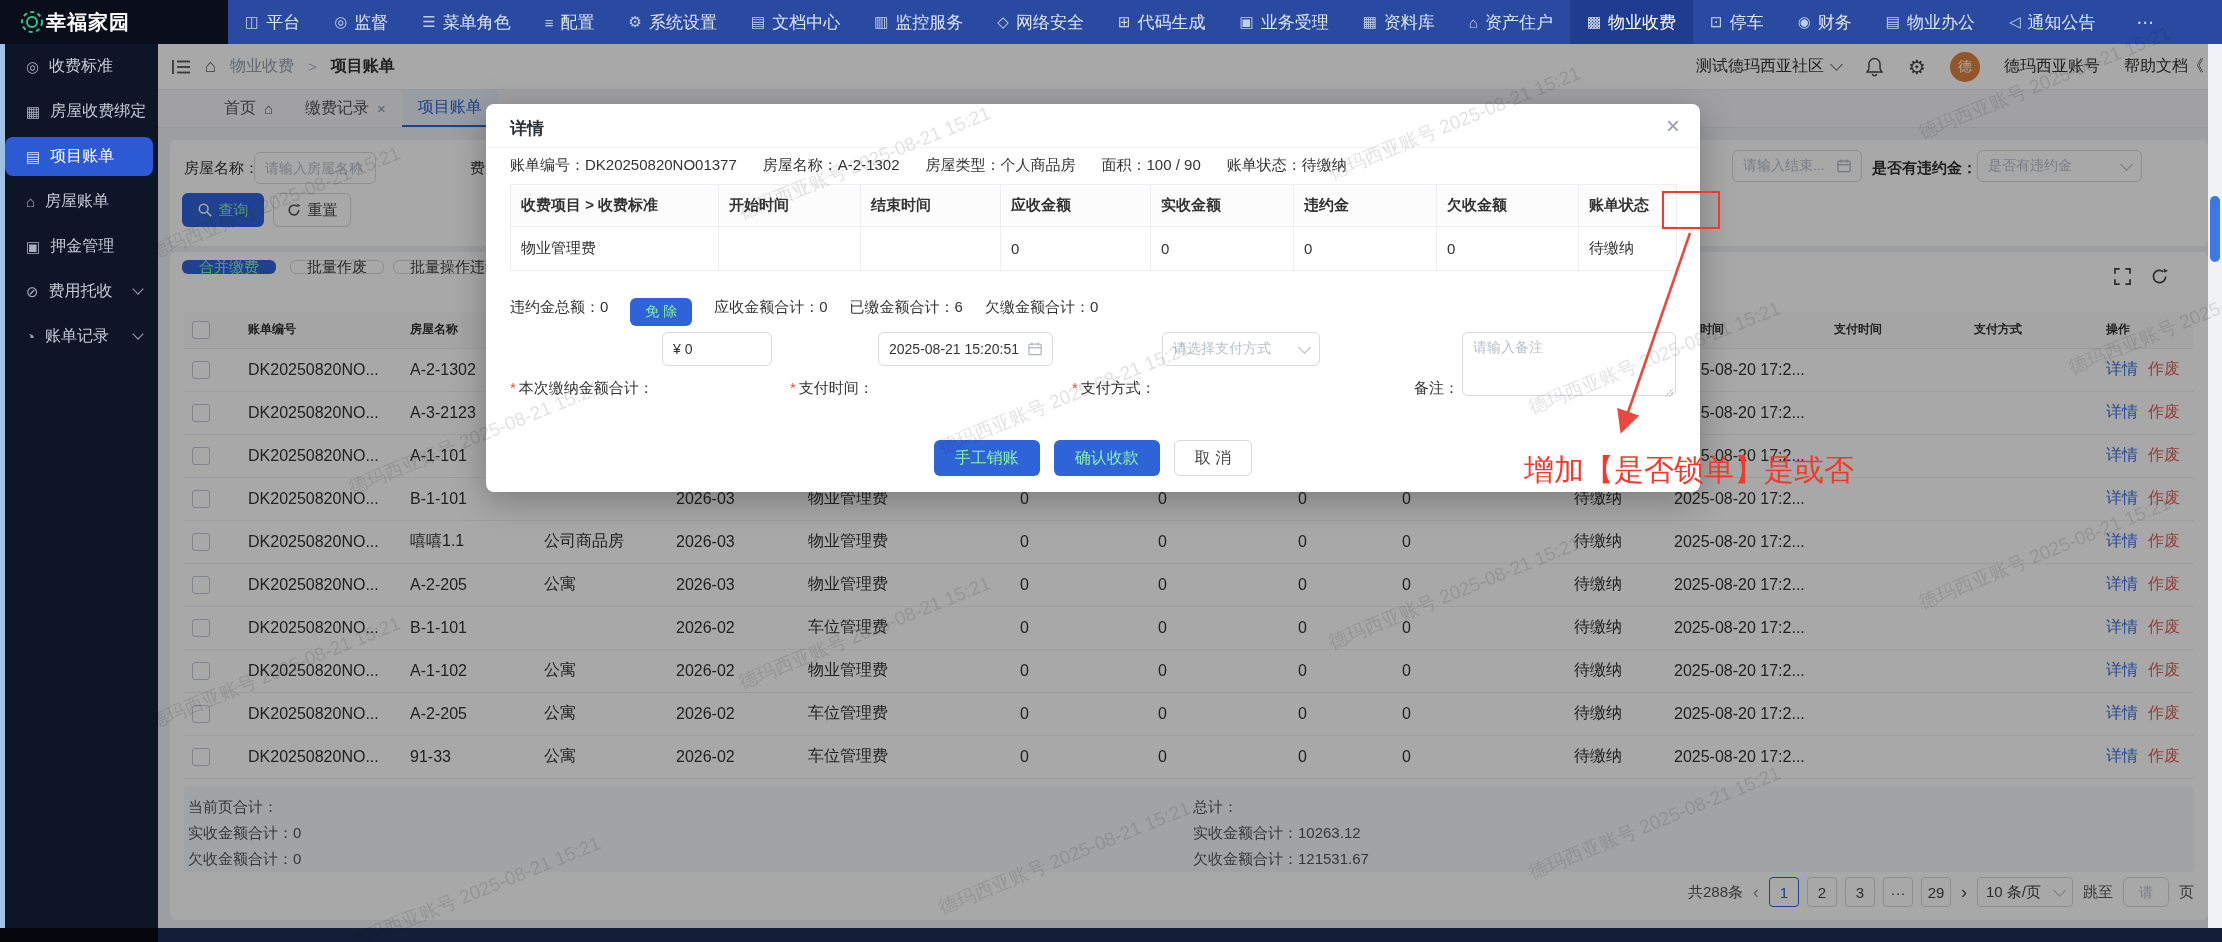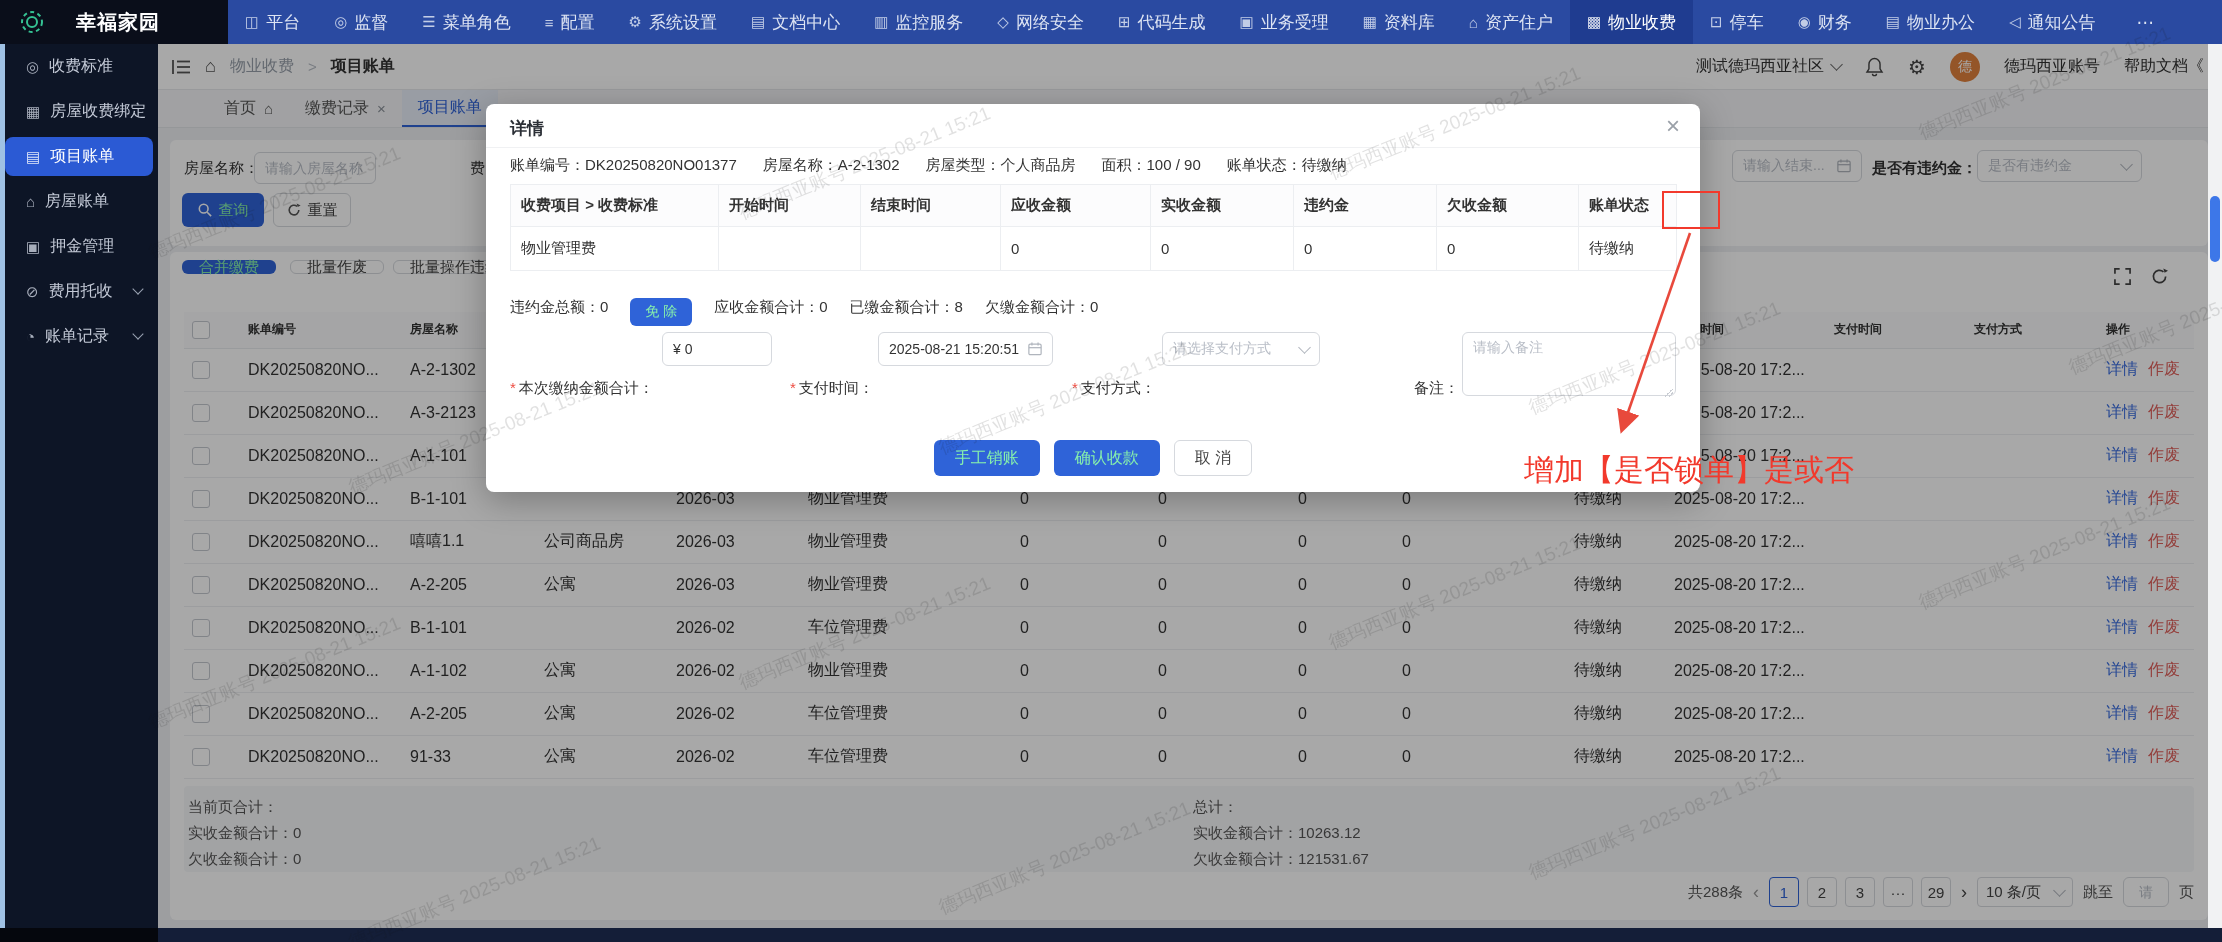--- a/index.html
+++ b/index.html
@@ -3,21 +3,21 @@
 <meta charset="utf-8">
 <style>
   * { margin:0; padding:0; box-sizing:border-box; }
   html,body { width:2222px; height:942px; }
   body {
     position:relative; overflow:hidden; background:#eef0f3;
     font-family:"Liberation Sans","DejaVu Sans",sans-serif; color:#333;
   }
   
   .topnav { position:absolute; left:0; top:0; width:2222px; height:44px; background:#2a4aa1; display:flex; align-items:stretch; z-index:10; }
-  .logo-block { width:228px; background:#0a0e1a; display:flex; align-items:center; gap:30px; padding-left:18px; flex:none; }
+  .logo-block { width:228px; background:#0a0e1a; display:flex; align-items:center; gap:0; padding-left:18px; flex:none; }
   .brand { color:#fff; font-size:20px; font-weight:bold; letter-spacing:1px; }
   .nav-items { display:flex; align-items:stretch; flex:1; }
   .nav-item { display:flex; align-items:center; gap:7px; padding:0 17px; color:#dde4f3; font-size:17px; cursor:pointer; white-space:nowrap; }
   .nav-item .nicon { font-size:15px; opacity:.85; }
   .nav-item.active { background:#1f3c90; color:#fff; }
   
   .subheader { position:absolute; left:158px; top:44px; width:2064px; height:46px; background:#fff; border-bottom:1px solid #e7e9ec; display:flex; align-items:center; justify-content:space-between; padding:0 14px; z-index:10; }
   .sh-left { display:flex; align-items:center; gap:14px; }
   .crumb-root { color:#98a0ab; font-size:16px; }
   .crumb-sep { color:#b7bdc5; font-size:15px; }
@@ -675,21 +675,21 @@
         <td>0</td>
         <td>待缴纳</td>
       </tr>
     </tbody>
   </table>
 
   <div class="m-totals">
     <span>违约金总额：0</span>
     <button class="btn btn-primary" style="height:28px; padding:0 14px; font-size:14px;">免 除</button>
     <span>应收金额合计：0</span>
-    <span>已缴金额合计：8</span>
+    <span>已缴金额合计：6</span>
     <span>欠缴金额合计：0</span>
   </div>
 
   <div class="m-form">
     <span class="flabel" style="left:0;"><span class="req">*</span><span>本次缴纳金额合计：</span></span>
     <input class="inp" style="position: absolute; left: 152px; top: 0px; width: 110px; height: 34px;" value="¥ 0">
 
     <span class="flabel" style="left:280px;"><span class="req">*</span><span>支付时间：</span></span>
     <div class="sel" style="left:368px; top:0; width:175px; height:34px; color:#333;">
       <span>2025-08-21 15:20:51</span>

